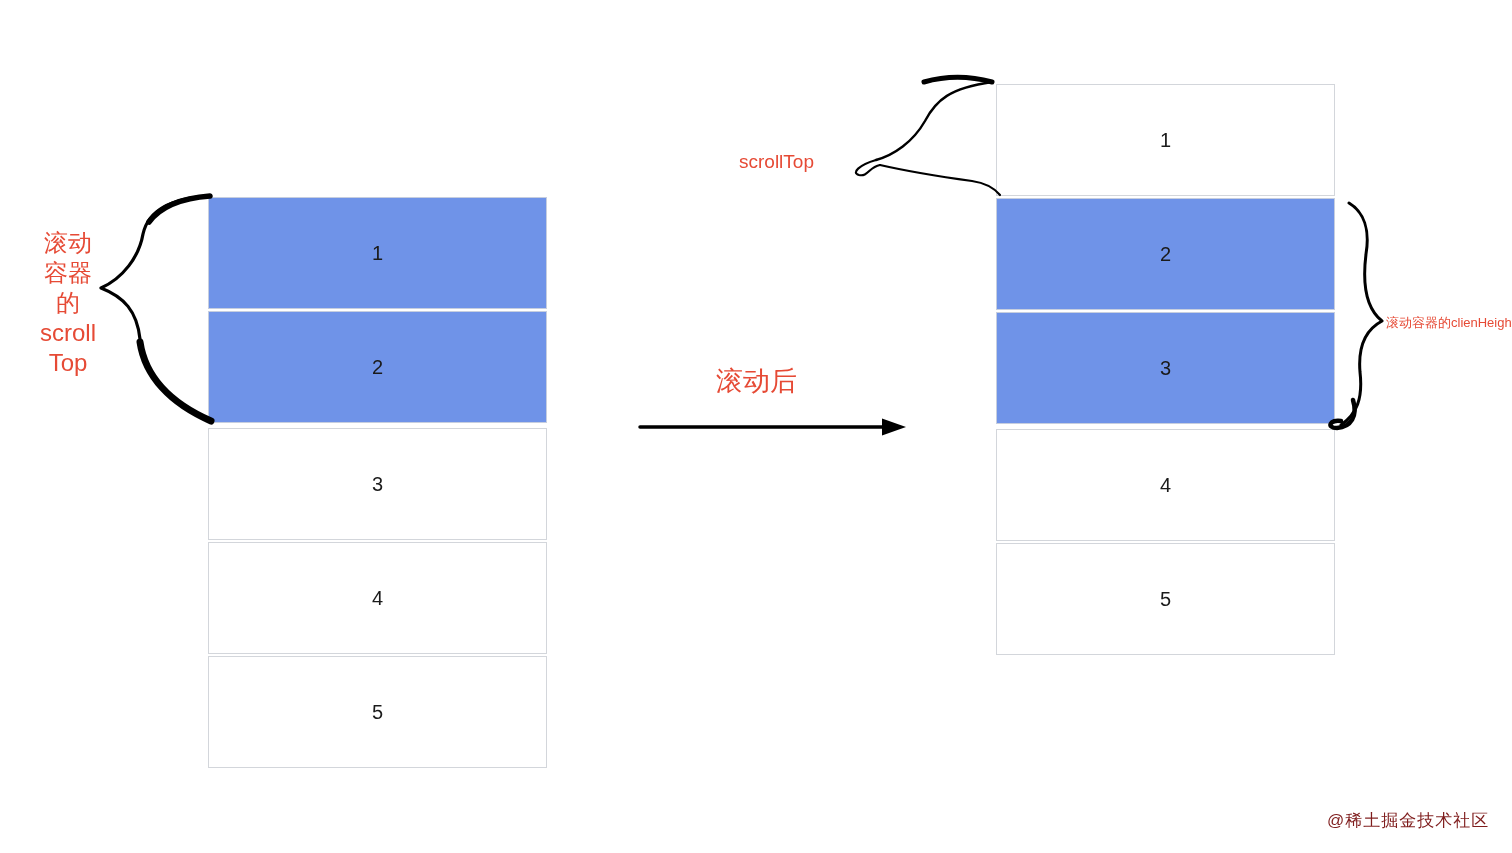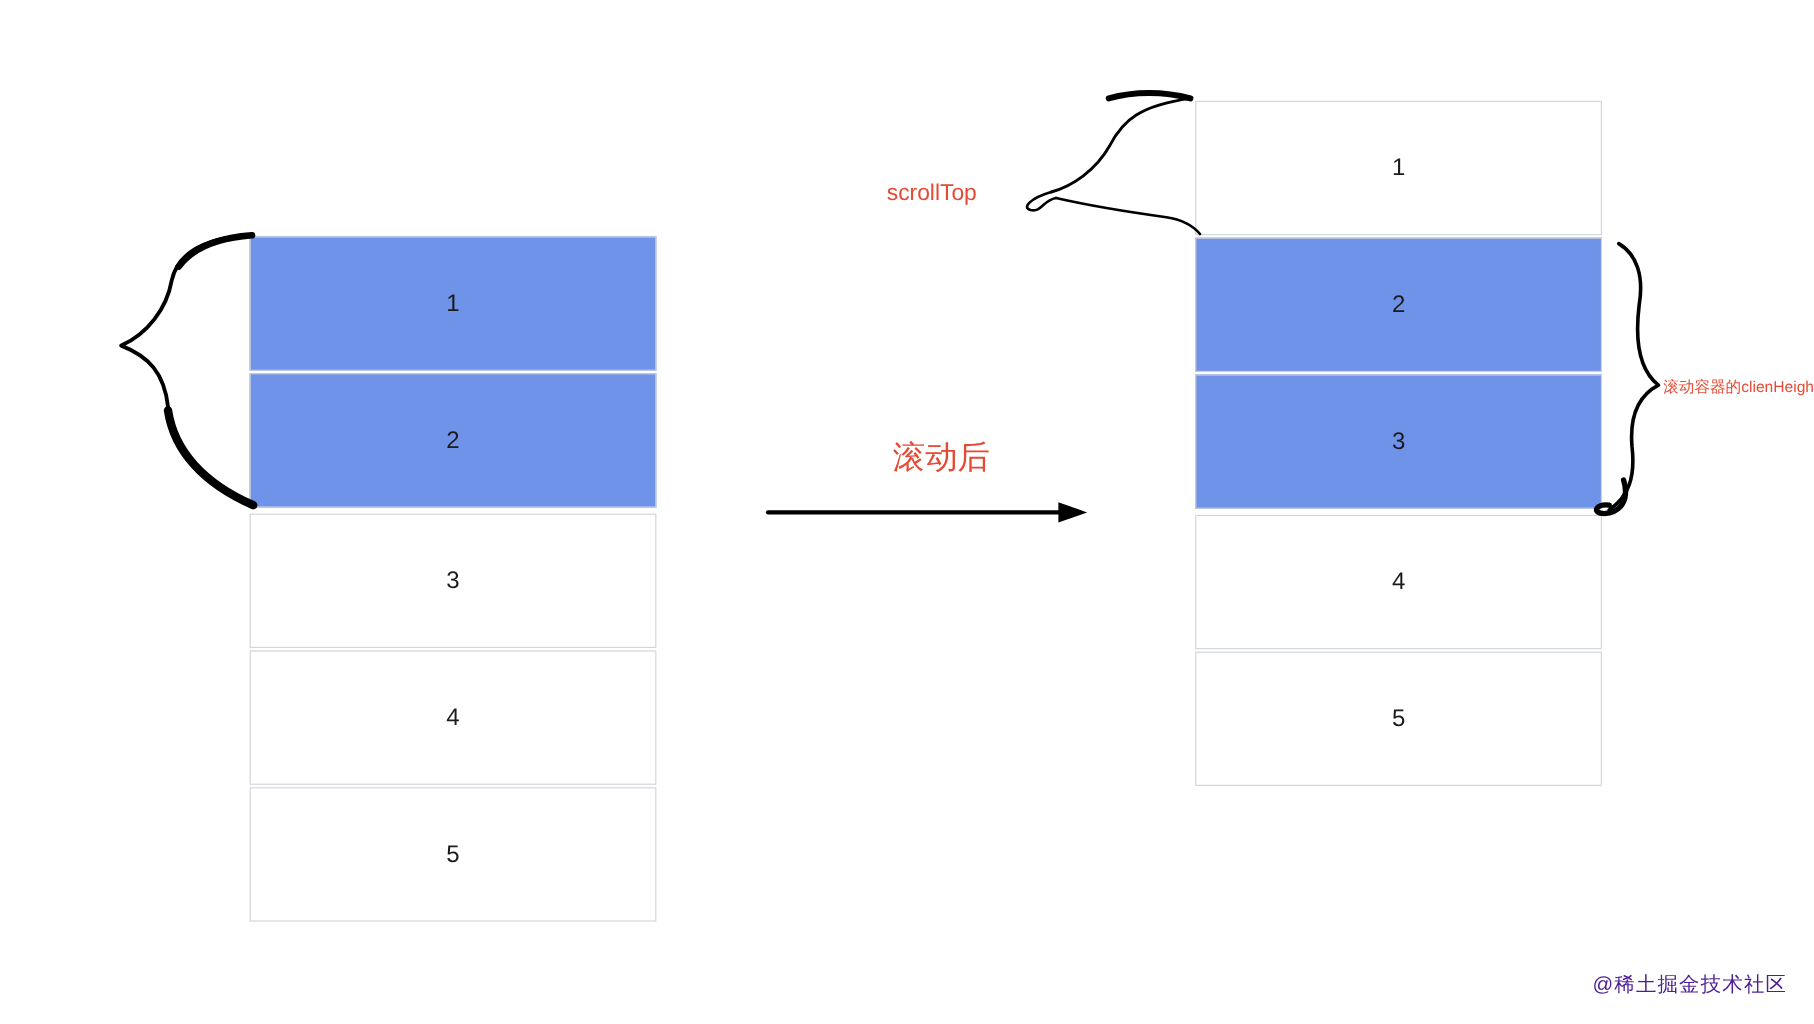--- a/index.html
+++ b/index.html
@@ -33,27 +33,27 @@
   #list-before { left: 208px; top: 197px; }
   #list-after  { left: 996px; top: 84px; }
 
   
   .red-label { color: #e64a35; position: absolute; }
   #label-scrolltop-left {
     left: 18px; top: 228px; width: 100px;
     text-align: center; font-size: 24px; line-height: 30px;
   }
   #label-scrolltop-right { left: 739px; top: 151px; font-size: 19px; }
-  #label-after-scroll    { left: 744px; top: 363px; font-size: 27px; }
+  #label-after-scroll    { left: 716px; top: 363px; font-size: 27px; }
   #label-clientheight    { left: 1386px; top: 314px; font-size: 13px; white-space: nowrap; }
 
   
   #watermark {
     position: absolute; left: 1327px; top: 809px;
-    font-size: 17px; color: #4c1d95; letter-spacing: 1px;
+    font-size: 17px; color: #7f1d1d; letter-spacing: 1px;
   }
 
   
   #ink-overlay {
     position: absolute; left: 0; top: 0;
     width: 1512px; height: 853px;
     pointer-events: none;
   }
   #ink-overlay path, #ink-overlay line {
     fill: none; stroke: #000000;
@@ -94,20 +94,27 @@
       <span>3</span>
     </div>
     <div class="row gap-lg">
       <span>4</span>
     </div>
     <div class="row">
       <span>5</span>
     </div>
   </div>
 
+  <div class="red-label" id="label-scrolltop-left">
+    <div>滚动</div>
+    <div>容器</div>
+    <div>的</div>
+    <div>scroll</div>
+    <div>Top</div>
+  </div>
 
   <div class="red-label" id="label-scrolltop-right">scrollTop</div>
 
   <div class="red-label" id="label-after-scroll">滚动后</div>
 
   <div class="red-label" id="label-clientheight">滚动容器的clienHeight</div>
 
   <div id="watermark">@稀土掘金技术社区</div>
 
   <svg id="ink-overlay" viewBox="0 0 1512 853">

